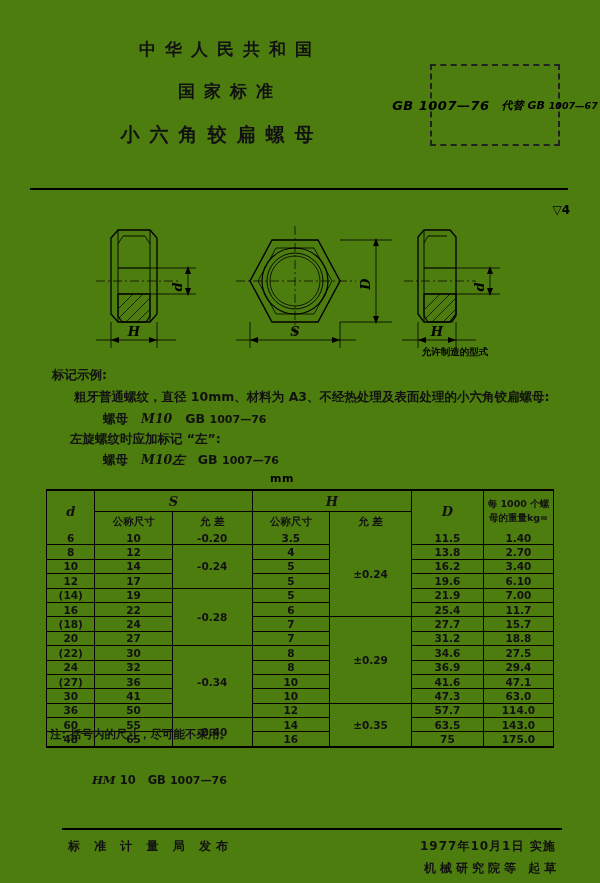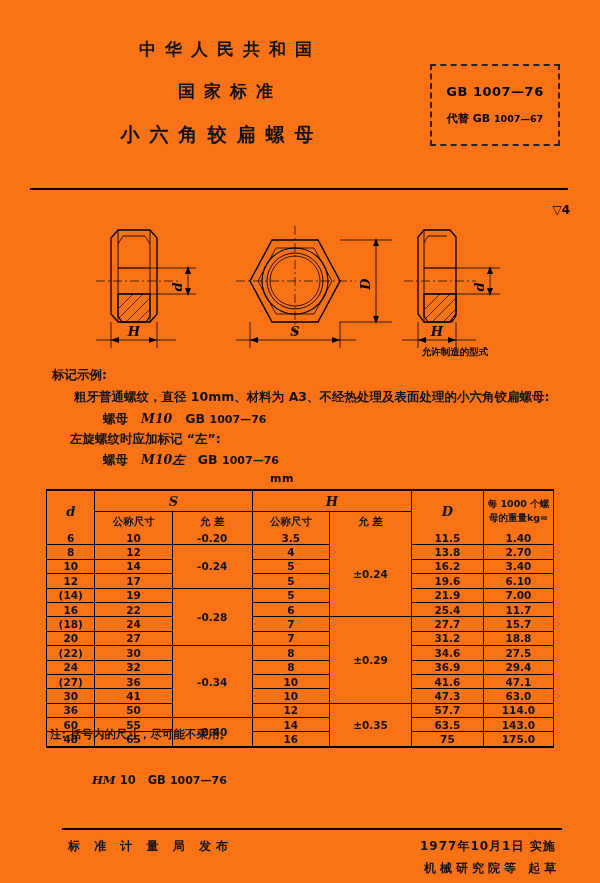--- a/index.html
+++ b/index.html
@@ -11,21 +11,21 @@
     width: 600px;
     height: 883px;
     position: relative;
     font-family: "DejaVu Sans", "Liberation Sans", sans-serif;
     color: #000000;
     overflow: hidden;
   }
   .page {
     position: absolute;
     inset: 0;
-    background: #f97316;
+    background: #4d7c0f;
   }
 
   
   .hdr-line {
     position: absolute;
     text-align: center;
     font-weight: bold;
     color: #111;
     white-space: nowrap;
   }
@@ -50,24 +50,25 @@
     left: 430px; top: 64px;
     width: 130px; height: 82px;
     border: 2px dashed #222;
     box-sizing: border-box;
   }
   .code-box-inner {
     position: absolute;
     inset: 3px;
     border: 0;
     display: flex;
-    flex-direction: column;
+    flex-direction: row;
     align-items: center;
     justify-content: center;
     gap: 12px;
+    font-style: italic;
   }
   #code-main {
     font-size: 13px;
     font-weight: bold;
     letter-spacing: 0.5px;
     white-space: nowrap;
   }
   #code-sub {
     font-size: 11px;
     font-weight: bold;

